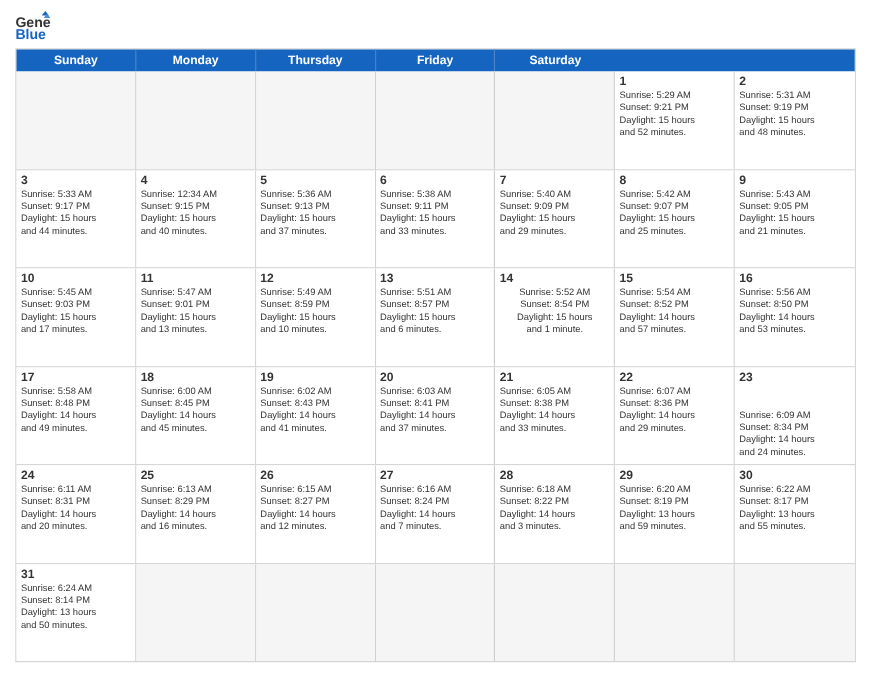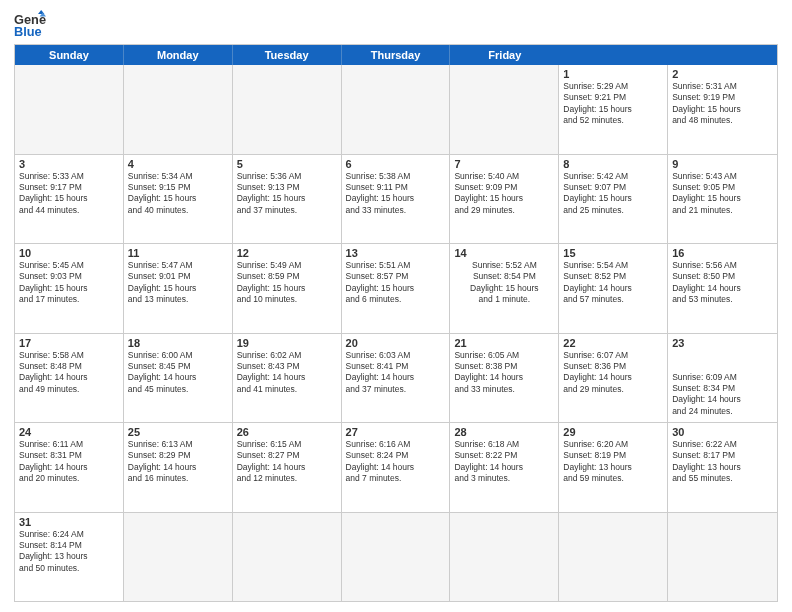--- a/index.html
+++ b/index.html
@@ -120,23 +120,23 @@
     <div class="title-block">
       <div class="month-year"></div>
       <div class="location"></div>
     </div>
   </div>
 
   <div class="calendar">
     <div class="cal-header">
     <div class="cal-header-cell">Sunday</div>
         <div class="cal-header-cell">Monday</div>
-        <div class="cal-header-cell">Tuesday</div>
         <div class="cal-header-cell">Thursday</div>
         <div class="cal-header-cell">Friday</div>
+        <div class="cal-header-cell">Saturday</div>
       </div>
     <div class="cal-body">
     <div class="cal-row">
           <div class="cal-cell empty"></div>
           <div class="cal-cell empty"></div>
           <div class="cal-cell empty"></div>
           <div class="cal-cell empty"></div>
           <div class="cal-cell empty"></div>
           <div class="cal-cell">
             <span class="day-number">1</span>
@@ -156,21 +156,21 @@
         <div class="cal-row">
           <div class="cal-cell">
             <span class="day-number">3</span>
             <div class="cell-info" style="white-space: pre-line;">Sunrise: 5:33 AM
 Sunset: 9:17 PM
 Daylight: 15 hours
 and 44 minutes.</div>
           </div>
           <div class="cal-cell">
             <span class="day-number">4</span>
-            <div class="cell-info" style="white-space: pre-line;">Sunrise: 5:34 AM
+            <div class="cell-info" style="white-space: pre-line;">Sunrise: 12:34 AM
 Sunset: 9:15 PM
 Daylight: 15 hours
 and 40 minutes.</div>
           </div>
           <div class="cal-cell">
             <span class="day-number">5</span>
             <div class="cell-info" style="white-space: pre-line;">Sunrise: 5:36 AM
 Sunset: 9:13 PM
 Daylight: 15 hours
 and 37 minutes.</div>

